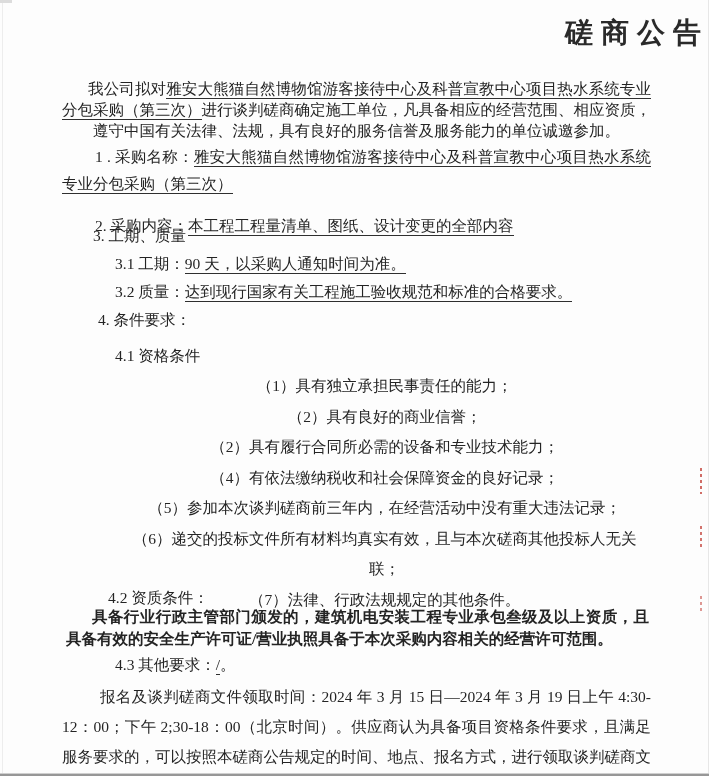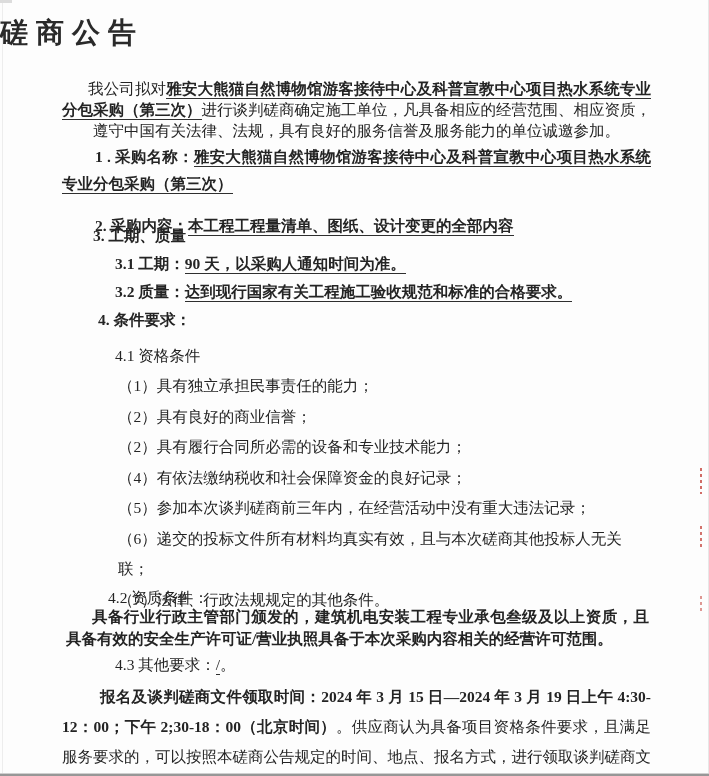--- a/index.html
+++ b/index.html
@@ -24,43 +24,43 @@
   .red-mark { position:absolute; right:7px; width:2px;
     background: repeating-linear-gradient(180deg, rgba(197,72,64,.8) 0 3px, rgba(197,72,64,0) 3px 6px); }
   .red-mark.m1 { top:468px; height:26px; }
   .red-mark.m2 { top:526px; height:22px; opacity:.95; }
   .red-mark.m3 { top:596px; height:16px; opacity:.7; }
 
   
   .blk { position:absolute; font-size:15.5px; line-height:26px; color:#242424; }
   .title {
     position:absolute; top:14px; left:0; right:0;
-    text-align:left; font-size:28px; font-weight:bold;
+    text-align:right; font-size:28px; font-weight:bold;
     letter-spacing:8px; color:#2a2a2a;
   }
   .intro {
     top:78px; left:62px; right:58px;
     text-indent:26px; line-height:21px;
     text-align:justify; text-align-last:center;
   }
   .item1 { top:143px; left:62px; right:58px; text-indent:33px; line-height:27px; text-align:justify; }
   .item2 { top:213px; left:95px; right:58px; }
   .item3 { top:223px; left:93px; }
   .item3-1 { top:251px; left:115px; right:58px; }
   .item3-2 { top:279px; left:115px; right:58px; }
   .item4 { top:307px; left:98px; }
   .item4-1 { top:343px; left:115px; }
   .conditions { top:371px; left:118px; right:58px; list-style:none; }
-  .conditions li { line-height:30.5px; }
+  .conditions li { line-height:30.5px;text-align:center; }
   .item4-2 { top:585px; left:108px; }
   .para4-2 { top:606px; left:66px; right:60px; text-indent:26px; line-height:21.5px; text-align:justify; font-weight:bold; }
   .item4-3 { top:652px; left:115px; }
   .closing { top:682px; left:62px; right:58px; text-indent:38px; line-height:30px; text-align:justify; }
 
-  .b { font-weight:bold; }
+  .b { font-weight:normal; }
   .u { border-bottom:1px solid #2f2f2f; padding-bottom:1px; }
 </style>
 </head>
 <body>
 
 <div class="page">
 
   <div class="edge-left"></div>
   <div class="edge-right"></div>
   <div class="edge-bottom-soft"></div>

